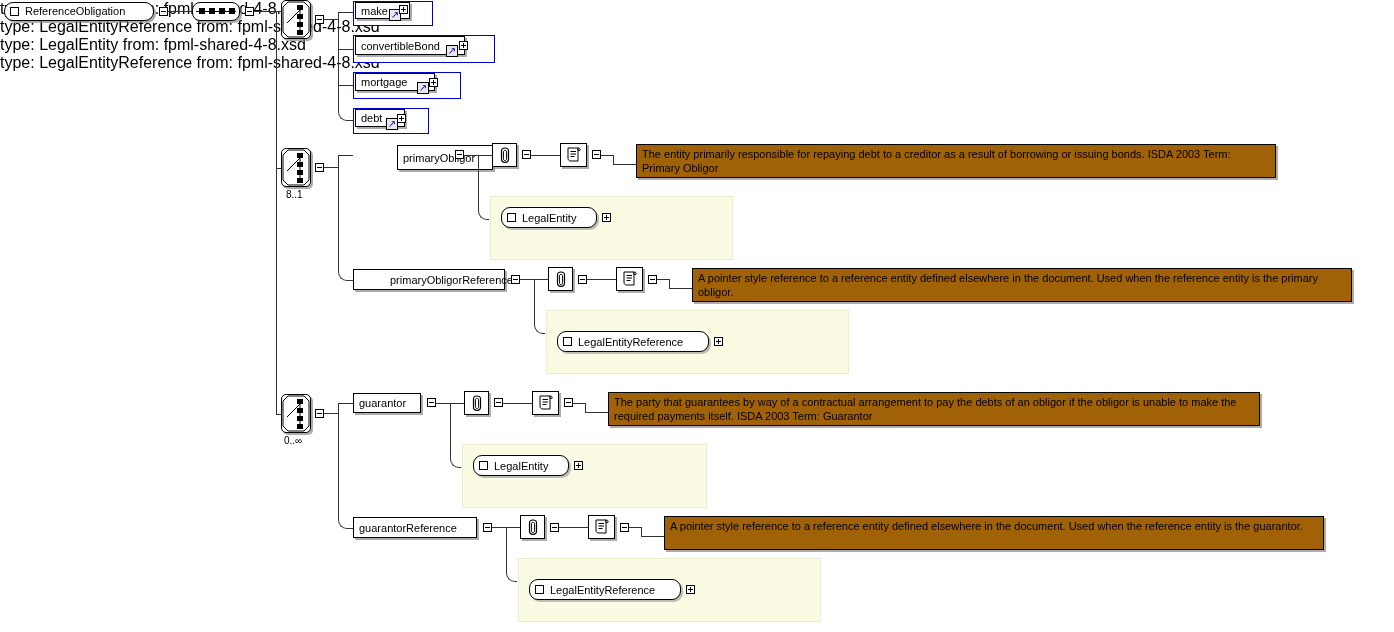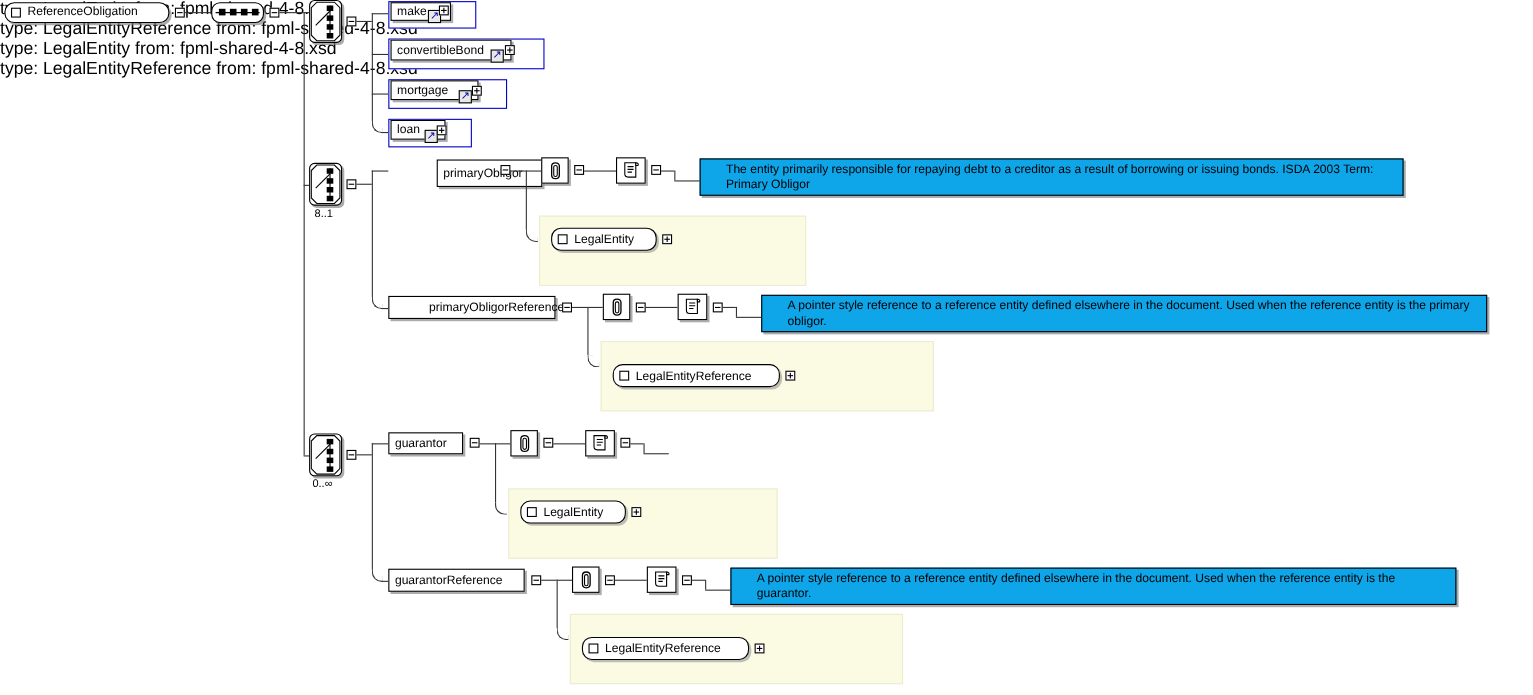--- a/index.html
+++ b/index.html
@@ -100,23 +100,23 @@
   .iconbox{
     position:absolute;
     border:1px solid #000;background:#fff;box-sizing:border-box;
     box-shadow:2px 2px 0 0 rgba(128,128,128,.65);
     display:flex;align-items:center;justify-content:center;
   }
 
   
   .docbox{
     position:absolute;
-    border:1px solid #000;background:#0ea5e9;box-sizing:border-box;
+    border:1px solid #000;background:#a16207;box-sizing:border-box;
     font-size:11px;color:#000;line-height:14px;
-    padding:2px 4px 2px 23px;
+    padding:2px 4px 2px 5px;
     box-shadow:2px 2px 0 0 rgba(128,128,128,.65);
   }
 
   
   .typepanel{
     position:absolute;
     background:#fbfbe4;
     border:1px solid #ececd0;
     box-sizing:border-box;
   }
@@ -198,21 +198,21 @@
   <div class="refouter" style="left:353px; top:72px; width:108px; height:27px;"></div>
   <div class="refinner" style="left:355px; top:73px; width:80px; height:18px;">
     <span>mortgage</span>
   </div>
   <div class="refarrow" style="left:417px; top:82px;">↗</div>
   <div class="expander plus" style="left:429px; top:78px;"></div>
 
   <div class="hline" style="left:347px; top:120px; width:6px;"></div>
   <div class="refouter" style="left:353px; top:108px; width:76px; height:26px;"></div>
   <div class="refinner" style="left:355px; top:109px; width:50px; height:18px;">
-    <span>loan</span>
+    <span>debt</span>
   </div>
   <div class="refarrow" style="left:386px; top:118px;">↗</div>
   <div class="expander plus" style="left:397px; top:114px;"></div>
 
   <div class="hline" style="left:276px; top:168px; width:5px;"></div>
   <div class="compositor cho" style="left:281px; top:148px; width:30px; height:39px;">
     <svg width="28" height="37" viewBox="0 0 28 37">
       <polygon points="6,1 22,1 27,6 27,31 22,36 6,36 1,31 1,6" fill="#fff" stroke="#000" stroke-width="1"></polygon>
       <line x1="18" y1="4" x2="18" y2="33" stroke="#000" stroke-width="1"></line>
       <line x1="5" y1="22" x2="18" y2="9" stroke="#000" stroke-width="1"></line>
@@ -358,20 +358,21 @@
       <line x1="5.5" y1="5.5" x2="11" y2="5.5" stroke="#000" stroke-width="1"></line>
       <line x1="5.5" y1="8" x2="11" y2="8" stroke="#000" stroke-width="1"></line>
       <line x1="5.5" y1="10.5" x2="9.5" y2="10.5" stroke="#000" stroke-width="1"></line>
     </svg>
   </div>
   <div class="expander" style="left:564px; top:398px;"></div>
   <div class="hline" style="left:573px; top:403px; width:12px;"></div>
   <div class="vline" style="left:585px; top:403px; height:9px;"></div>
   <div class="hline" style="left:585px; top:412px; width:23px;"></div>
 
+  <div class="docbox" style="left:608px; top:392px; width:652px; height:34px;">The party that guarantees by way of a contractual arrangement to pay the debts of an obligor if the obligor is unable to make the required payments itself. ISDA 2003 Term: Guarantor</div>
 
   <div class="typepanel" style="left:462px; top:444px; width:245px; height:64px;"></div>
   <div class="tp-node" style="left:473px; top:455px; width:96px; height:21px;">
     <span class="sq"></span>
     <span>LegalEntity</span>
   </div>
   <div class="expander plus" style="left:574px; top:461px;"></div>
   <div class="tp-note" style="left:473px; top:493px;">type: LegalEntity from: fpml-shared-4-8.xsd</div>
 
   <div class="hline" style="left:347px; top:528px; width:6px;"></div>

